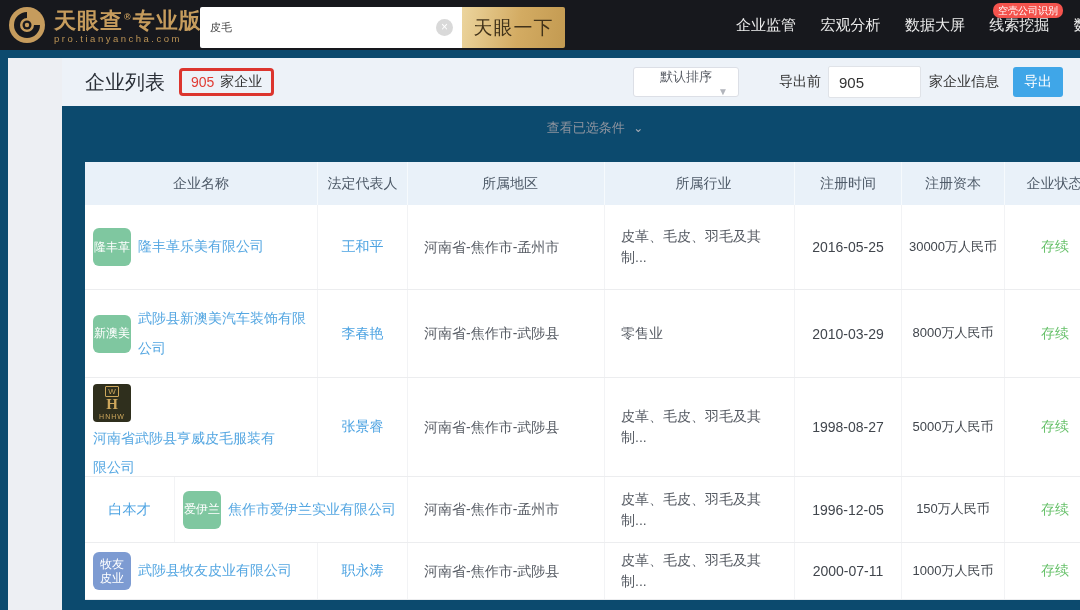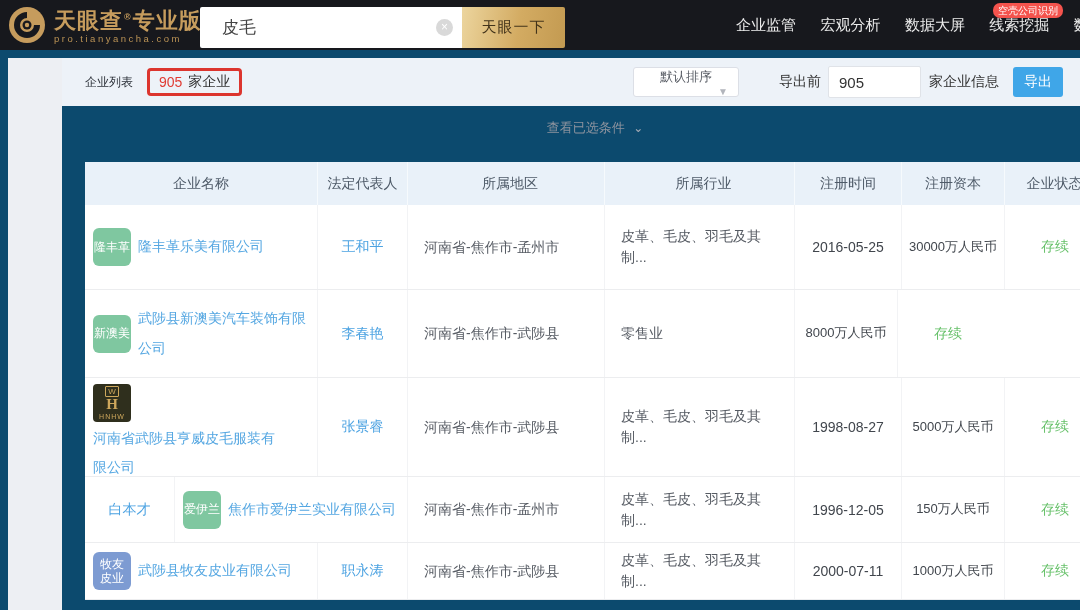--- a/index.html
+++ b/index.html
@@ -10,40 +10,40 @@
   
   .navbar { position:absolute; left:0; top:0; width:1080px; height:50px; background:#17181d; }
   .logo { position:absolute; left:8px; top:5px; display:flex; align-items:center; cursor:pointer; }
   .logo-icon { width:38px; height:38px; margin-right:8px; }
   .logo-text { color:#c69c5d; }
   .logo-line1 { font-size:22px; font-weight:bold; letter-spacing:1px; line-height:24px; }
   .logo-line1 sup { font-size:9px; vertical-align:super; margin:0 1px; }
   .logo-domain { font-size:9.5px; letter-spacing:2.5px; color:#bb9355; line-height:12px; }
   .searchbar { position:absolute; left:200px; top:7px; height:41px; display:flex; }
   .search-input { width:262px; height:41px; border:none; outline:none; background:#fff;
-    padding:0 34px 0 22px; font-size:17px; color:#444; border-radius:2px 0 0 2px;
+    padding:0 34px 0 10px; font-size:11px; color:#444; border-radius:2px 0 0 2px;
     font-family:inherit; }
   .clear-btn { position:absolute; left:236px; top:12px; width:17px; height:17px; border-radius:50%;
     background:#d9d9d9; color:#fff; font-size:12px; line-height:16px; text-align:center; cursor:pointer; }
   .search-btn { width:103px; height:41px; border:none; cursor:pointer;
     background:linear-gradient(100deg,#ecd59e 0%,#d3ab62 55%,#c39a51 100%);
-    color:#42331a; font-size:15px; letter-spacing:1px; font-family:Liberation Mono, monospace; border-radius:0 2px 2px 0; }
+    color:#42331a; font-size:19px; letter-spacing:1px; font-family:Liberation Mono, monospace; border-radius:0 2px 2px 0; }
   .nav-links { position:absolute; left:736px; top:0; width:344px; height:50px; line-height:50px;
     white-space:nowrap; overflow:hidden; }
   .nav-links span { display:inline-block; margin-right:20px; color:#ececec; font-size:15px; cursor:pointer; }
   .badge { position:absolute; right:17px; top:3px; background:#f4534d; color:#fff; font-size:10px;
     line-height:13px; padding:1px 5px; border-radius:7px; cursor:pointer; z-index:5; }
 
   
   .gutter { position:absolute; left:8px; top:58px; width:54px; height:552px; background:#edeff3; }
 
   
   .toolbar { position:absolute; left:62px; top:58px; width:1018px; height:48px; background:#edf2f8;
     display:flex; align-items:center; }
-  .list-title { margin-left:23px; font-size:12px; color:#2b3038; }
+  .list-title { margin-left:23px; font-size:20px; color:#2b3038; }
   .count-box { margin-left:14px; display:inline-flex; align-items:center; border:3px solid #dc352e;
     border-radius:4px; padding:2px 9px; background:transparent; }
   .count-num { color:#e03b33; font-size:14px; margin-right:6px; }
   .count-suffix { color:#333; font-size:14px; }
   .tb-spacer { flex:1; }
   .sort-select { width:106px; height:30px; background:#fff; border:1px solid #dcdfe6; border-radius:3px;
     display:flex; align-items:center; padding:0 10px; font-size:13px; color:#5a5e66; cursor:pointer;
     margin-right:40px;flex-direction:column; }
   .sort-select .caret { margin-left:auto; color:#b2b5bc; font-size:10px; }
   .exp-label { font-size:14px; color:#333; }
@@ -187,20 +187,21 @@
   <div class="t-row logo-green">
     <div class="cell c0 cell-name">
       <span class="logo-sq"><span class="lg-main">新澳美</span></span>
       <a class="name">武陟县新澳美汽车装饰有限公司</a>
     </div>
     <div class="cell c1">
       <a class="legal">李春艳</a>
     </div>
     <div class="cell c2">河南省-焦作市-武陟县</div>
     <div class="cell c3">零售业</div>
+    <div class="cell c4">2010-03-29</div>
     <div class="cell c5">8000万人民币</div>
     <div class="cell c6">
       <span class="status">存续</span>
     </div>
   </div>
 
   <div class="t-row logo-image">
     <div class="cell c0 cell-name">
       <span class="logo-sq"><span class="lg-top">W</span><span class="lg-main">H</span><span class="lg-bottom">HNHW</span></span>
       <a class="name">河南省武陟县亨威皮毛服装有限公司</a>

